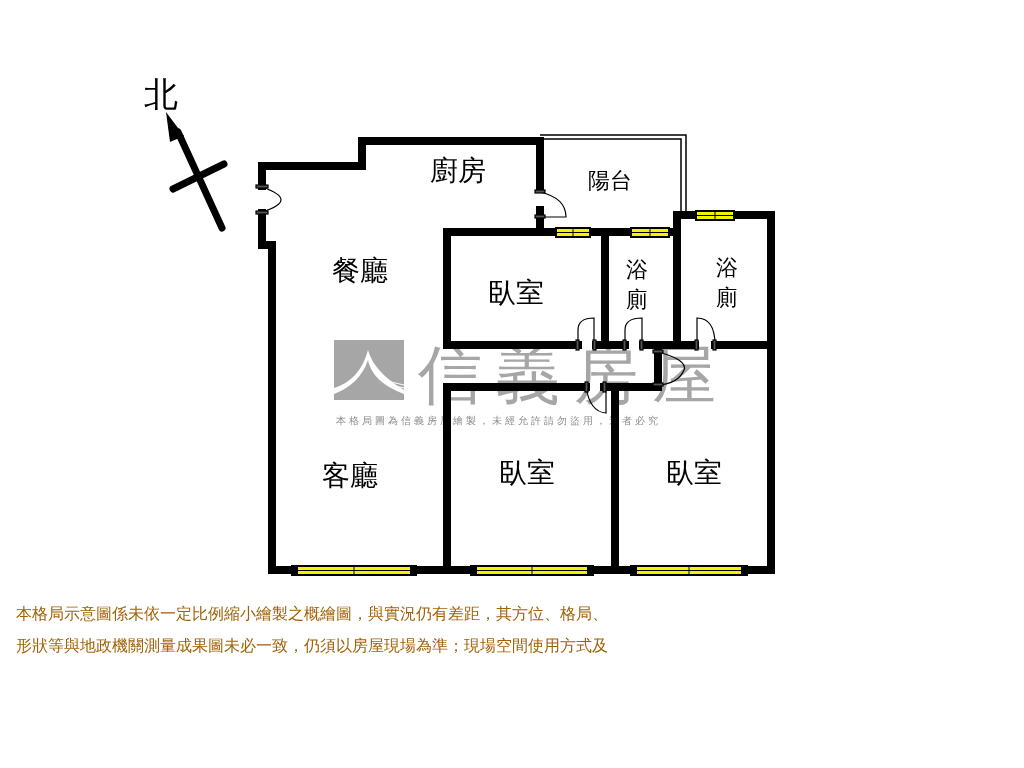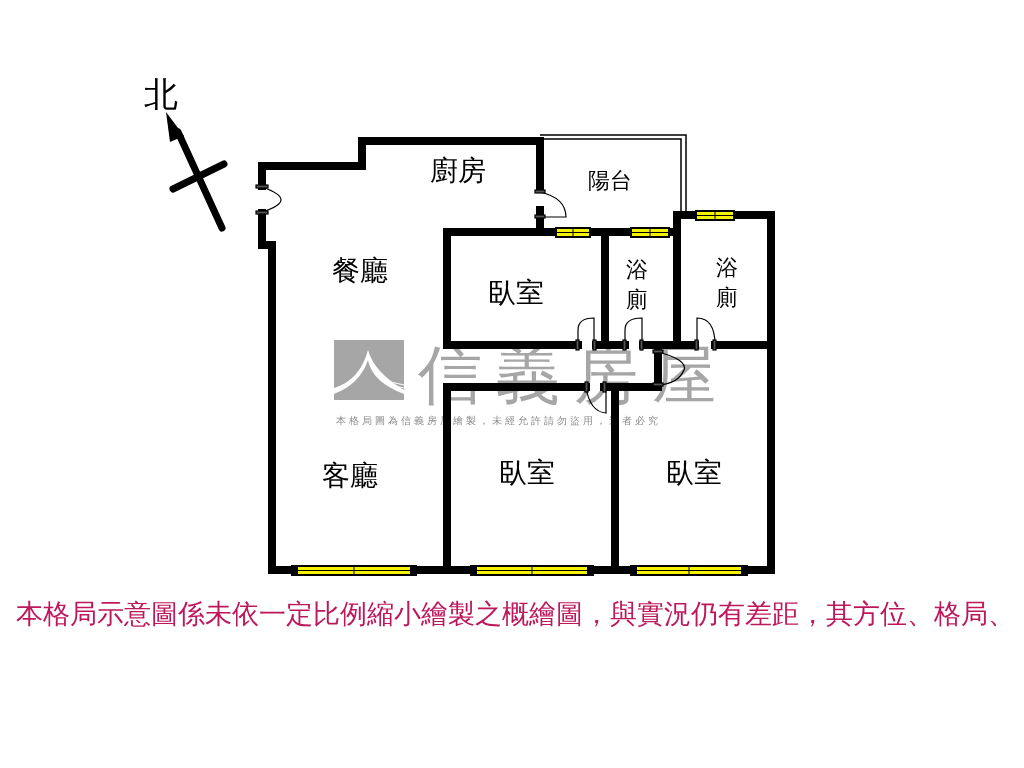--- a/index.html
+++ b/index.html
@@ -3,21 +3,21 @@
 <meta charset="utf-8">
 <style>
   html, body { margin: 0; padding: 0; background: #ffffff; }
   body { width: 1024px; height: 768px; position: relative; overflow: hidden; font-family: "DejaVu Serif", "Liberation Serif", serif; }
   #plan { position: absolute; left: 0; top: 0; width: 1024px; height: 600px; }
   .room-label { font-family: "DejaVu Serif", "Liberation Serif", serif; font-size: 28px; fill: #000; }
   .room-label-sm { font-family: "DejaVu Serif", "Liberation Serif", serif; font-size: 22px; fill: #000; }
   .north-label { font-family: "DejaVu Serif", "Liberation Serif", serif; font-size: 34px; fill: #000; }
   .wm-text { font-family: "DejaVu Sans", "Liberation Sans", sans-serif; font-size: 64px; fill: #a6a6a6; letter-spacing: 14px; }
   .wm-sub { font-family: "DejaVu Sans", "Liberation Sans", sans-serif; font-size: 10px; fill: #8c8c8c; letter-spacing: 3px; }
-  #disclaimer { position: absolute; left: 16px; top: 598px; width: 1000px; font-size: 27px; line-height: 32px; color: #be185d; font-family: "DejaVu Serif", "Liberation Serif", serif; }
+  #disclaimer { position: absolute; left: 16px; top: 598px; width: 1000px; font-size: 16px; line-height: 32px; color: #a16207; font-family: "DejaVu Serif", "Liberation Serif", serif; }
   #disclaimer div { white-space: nowrap; }
 </style>
 </head>
 <body>
 
 <svg id="plan" viewBox="0 0 1024 600" xmlns="http://www.w3.org/2000/svg">
 
   <g>
     <g>
       <rect x="334" y="340" width="70" height="60" fill="#a6a6a6"></rect>
@@ -158,13 +158,14 @@
     <text class="room-label-sm" x="716" y="275">浴</text>
     <text class="room-label-sm" x="716" y="305">廁</text>
     <text class="room-label" x="322" y="485">客廳</text>
     <text class="room-label" x="499" y="482">臥室</text>
     <text class="room-label" x="666" y="482">臥室</text>
   </g>
 </svg>
 
 <div id="disclaimer">
   <div>本格局示意圖係未依一定比例縮小繪製之概繪圖，與實況仍有差距，其方位、格局、</div>
+  <div>形狀等與地政機關測量成果圖未必一致，仍須以房屋現場為準；現場空間使用方式及</div>
 </div>
 
 </body></html>

